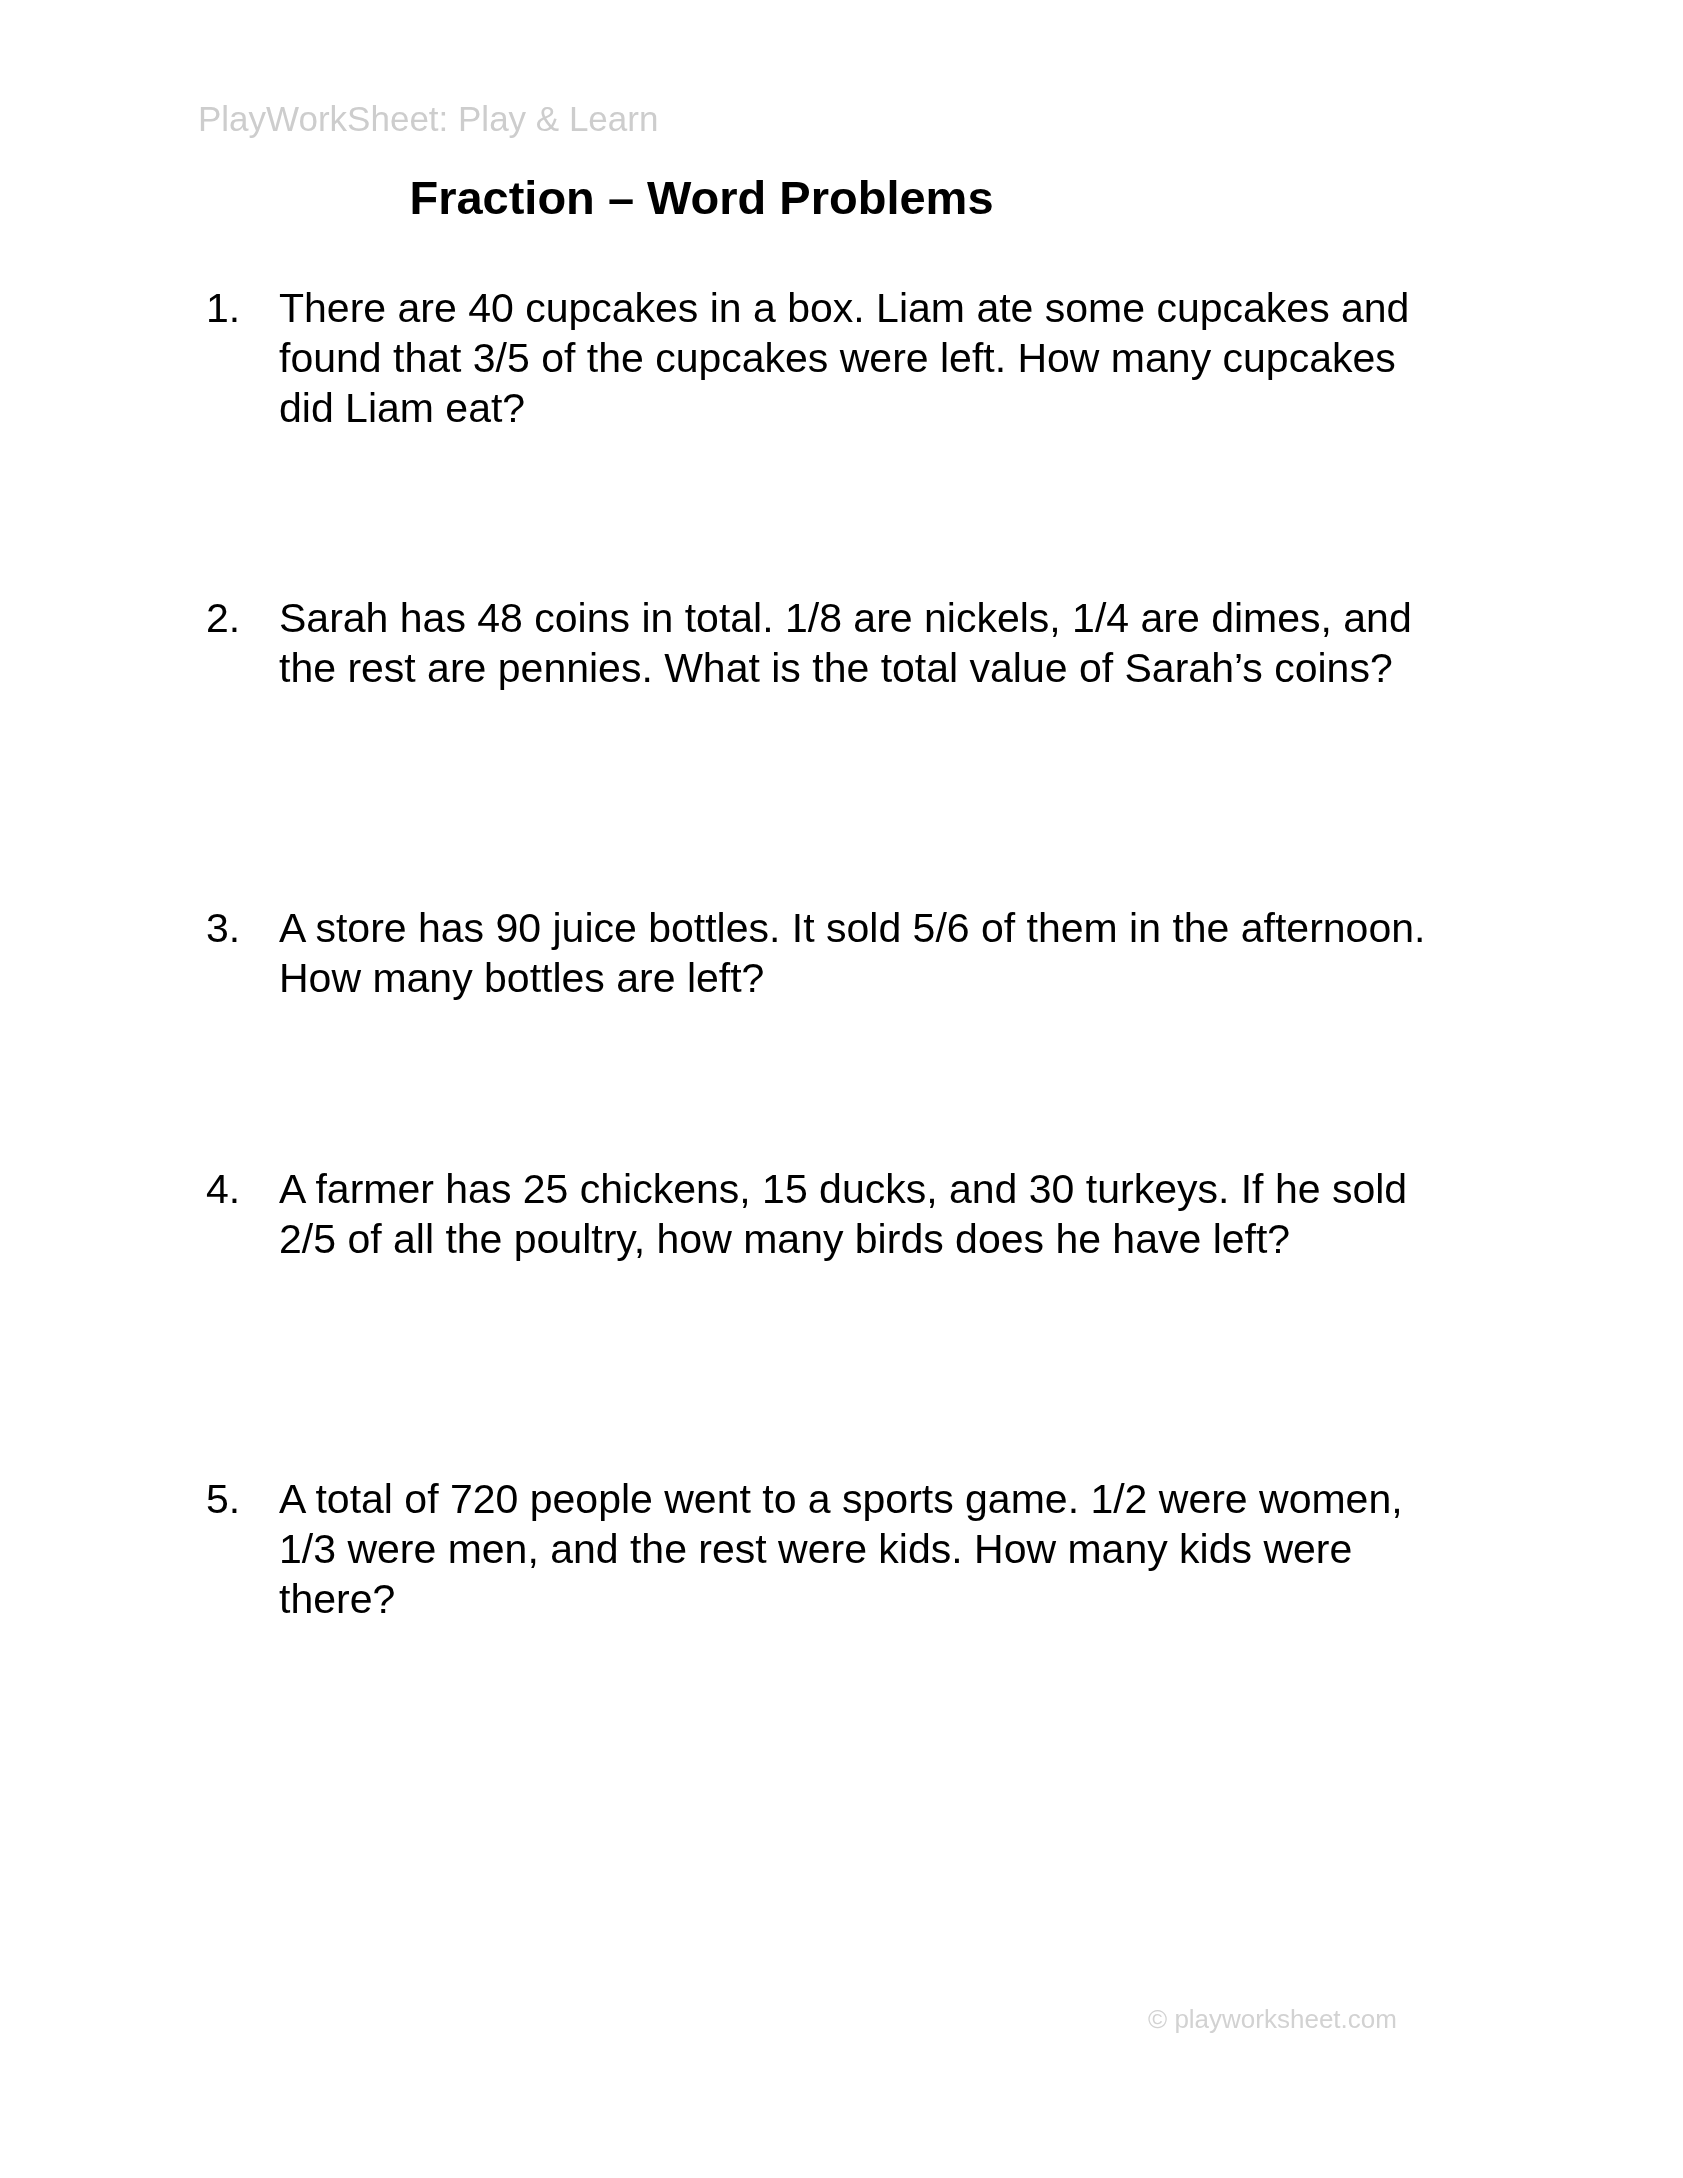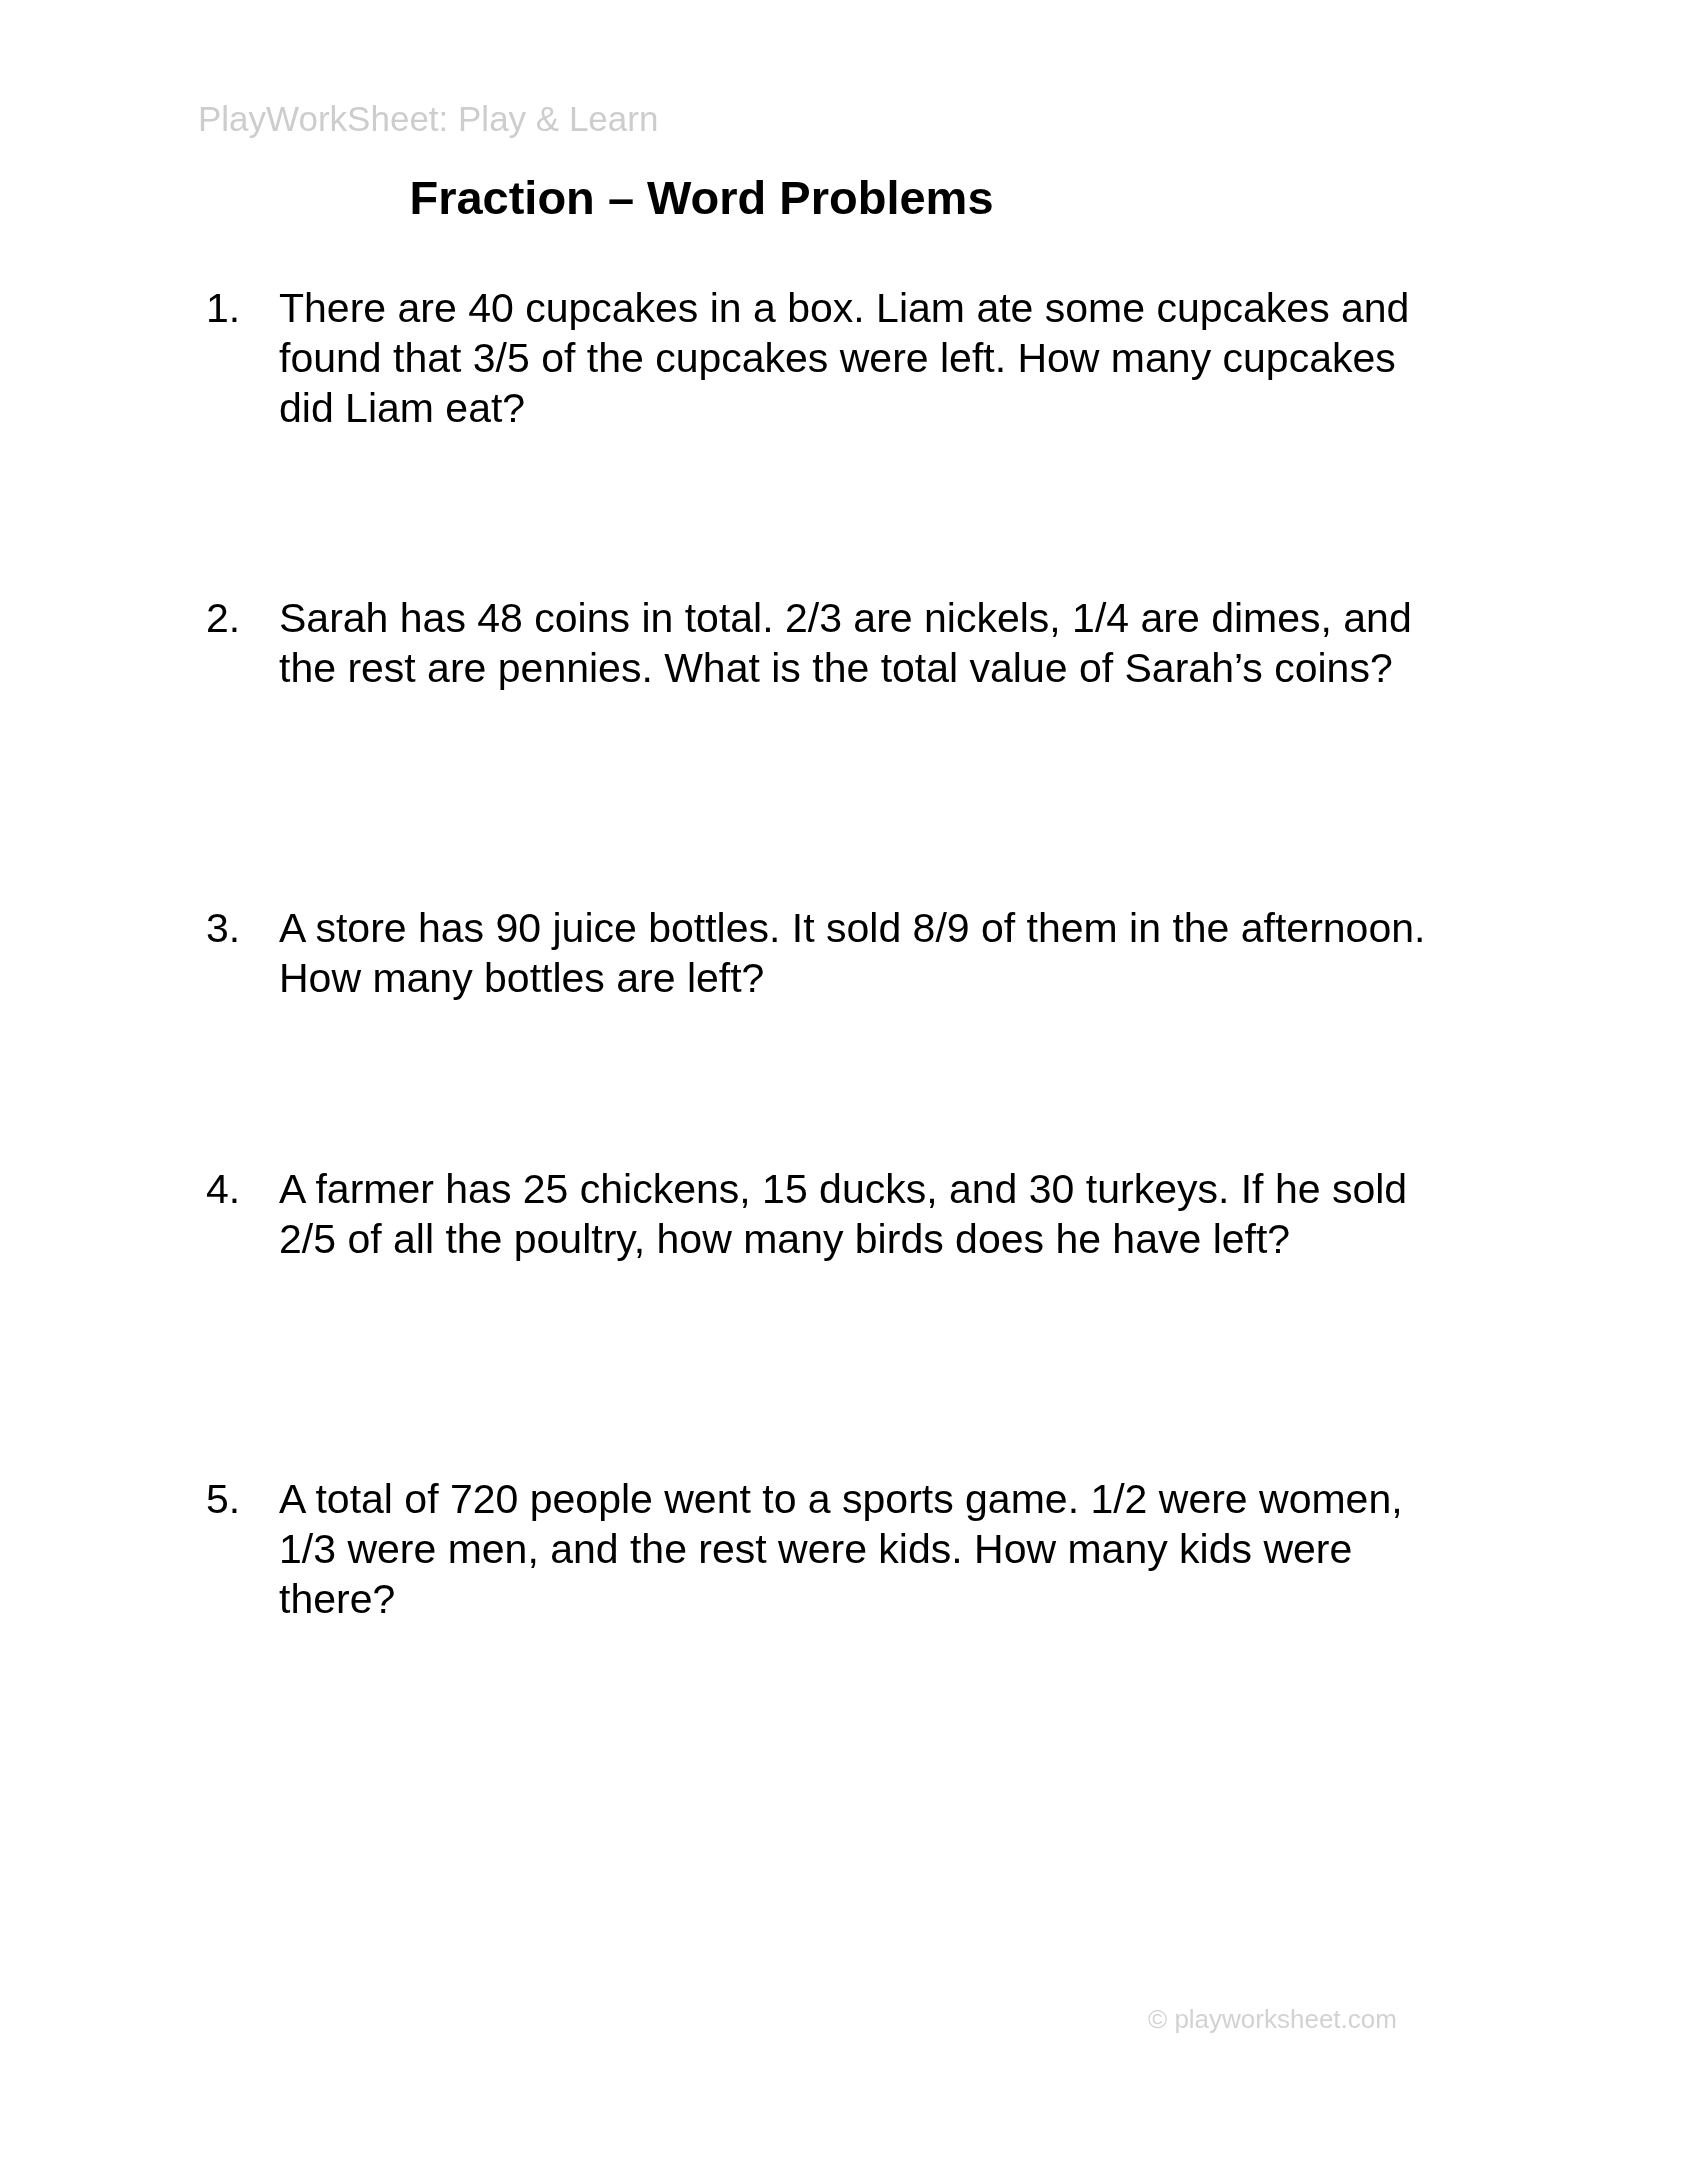--- a/index.html
+++ b/index.html
@@ -19,26 +19,26 @@
 
 <div class="title">Fraction – Word Problems</div>
 
 <div class="problem" style="top:283px;">
   <span class="num">1.</span>
   <span class="text">There are 40 cupcakes in a box. Liam ate some cupcakes and found that 3/5 of the cupcakes were left. How many cupcakes did Liam eat?</span>
 </div>
 
 <div class="problem" style="top:593px;">
   <span class="num">2.</span>
-  <span class="text">Sarah has 48 coins in total. 2/3 are nickels, 1/4 are dimes, and the rest are pennies. What is the total value of Sarah’s coins?</span>
+  <span class="text">Sarah has 48 coins in total. 1/8 are nickels, 1/4 are dimes, and the rest are pennies. What is the total value of Sarah’s coins?</span>
 </div>
 
 <div class="problem" style="top:903px;">
   <span class="num">3.</span>
-  <span class="text">A store has 90 juice bottles. It sold 8/9 of them in the afternoon. How many bottles are left?</span>
+  <span class="text">A store has 90 juice bottles. It sold 5/6 of them in the afternoon. How many bottles are left?</span>
 </div>
 
 <div class="problem" style="top:1164px;">
   <span class="num">4.</span>
   <span class="text">A farmer has 25 chickens, 15 ducks, and 30 turkeys. If he sold 2/5 of all the poultry, how many birds does he have left?</span>
 </div>
 
 <div class="problem" style="top:1474px;">
   <span class="num">5.</span>
   <span class="text">A total of 720 people went to a sports game. 1/2 were women, 1/3 were men, and the rest were kids. How many kids were there?</span>

